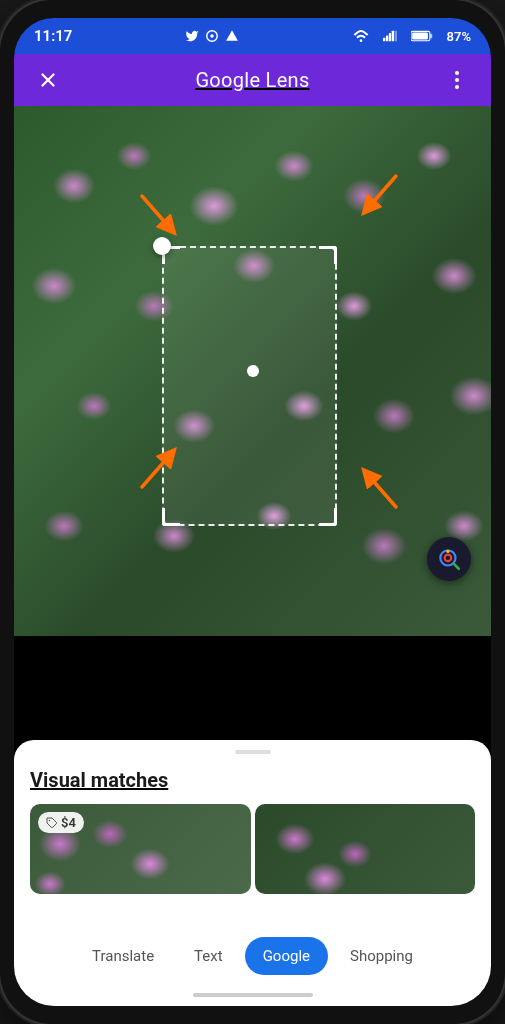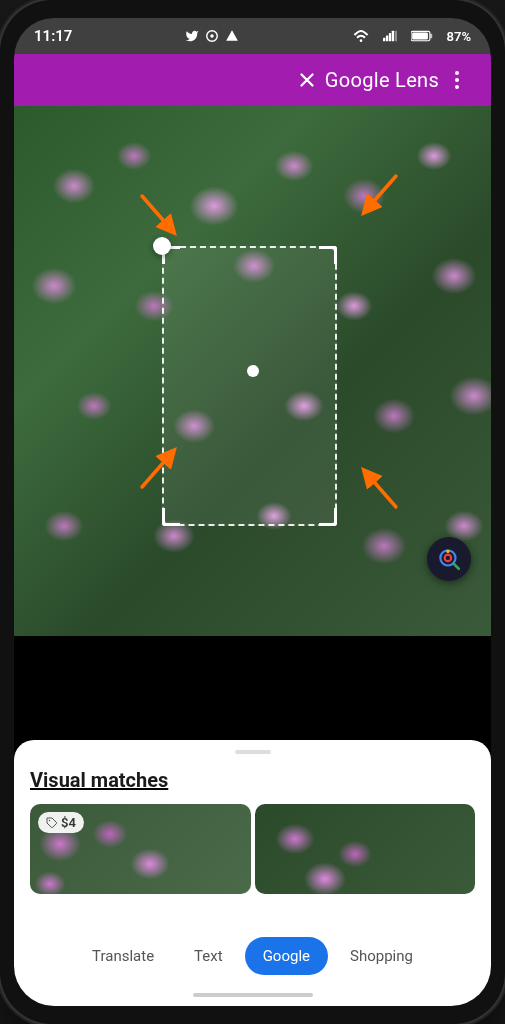--- a/index.html
+++ b/index.html
@@ -42,21 +42,21 @@
       right: 14px;
       bottom: 18px;
       border-radius: 40px;
       overflow: hidden;
       background: #000;
     }
 
     
     .status-bar {
       height: 36px;
-      background: #404040;
+      background: #1d4ed8;
       display: flex;
       align-items: center;
       justify-content: space-between;
       padding: 0 20px;
       position: relative;
       z-index: 10;
     }
 
     .status-time {
       color: #fff;
@@ -69,27 +69,28 @@
       align-items: center;
       gap: 14px;
       color: #fff;
       font-size: 13px;
       font-weight: 600;
     }
 
     
     .lens-header {
       height: 52px;
-      background: #a21caf;
-      display: flex;
-      align-items: center;
-      justify-content: flex-end;
+      background: #6d28d9;
+      display: flex;
+      align-items: center;
+      justify-content: space-between;
       padding: 0 16px;
       position: relative;
       z-index: 10;
+      text-decoration: underline;
     }
 
     .lens-close {
       color: #fff;
       font-size: 22px;
       cursor: pointer;
       width: 36px;
       height: 36px;
       display: flex;
       align-items: center;

